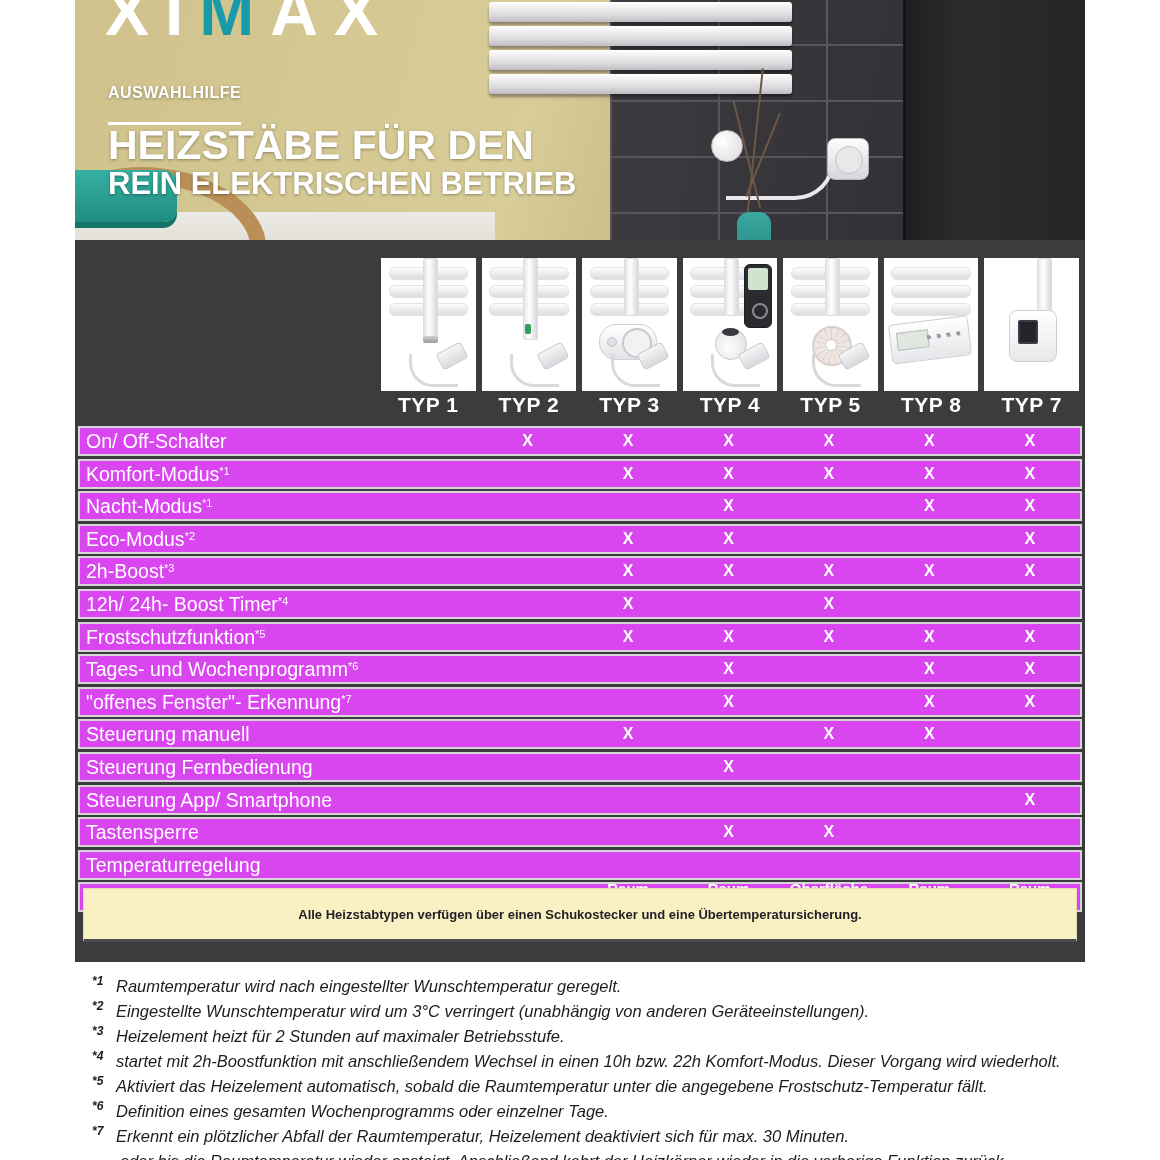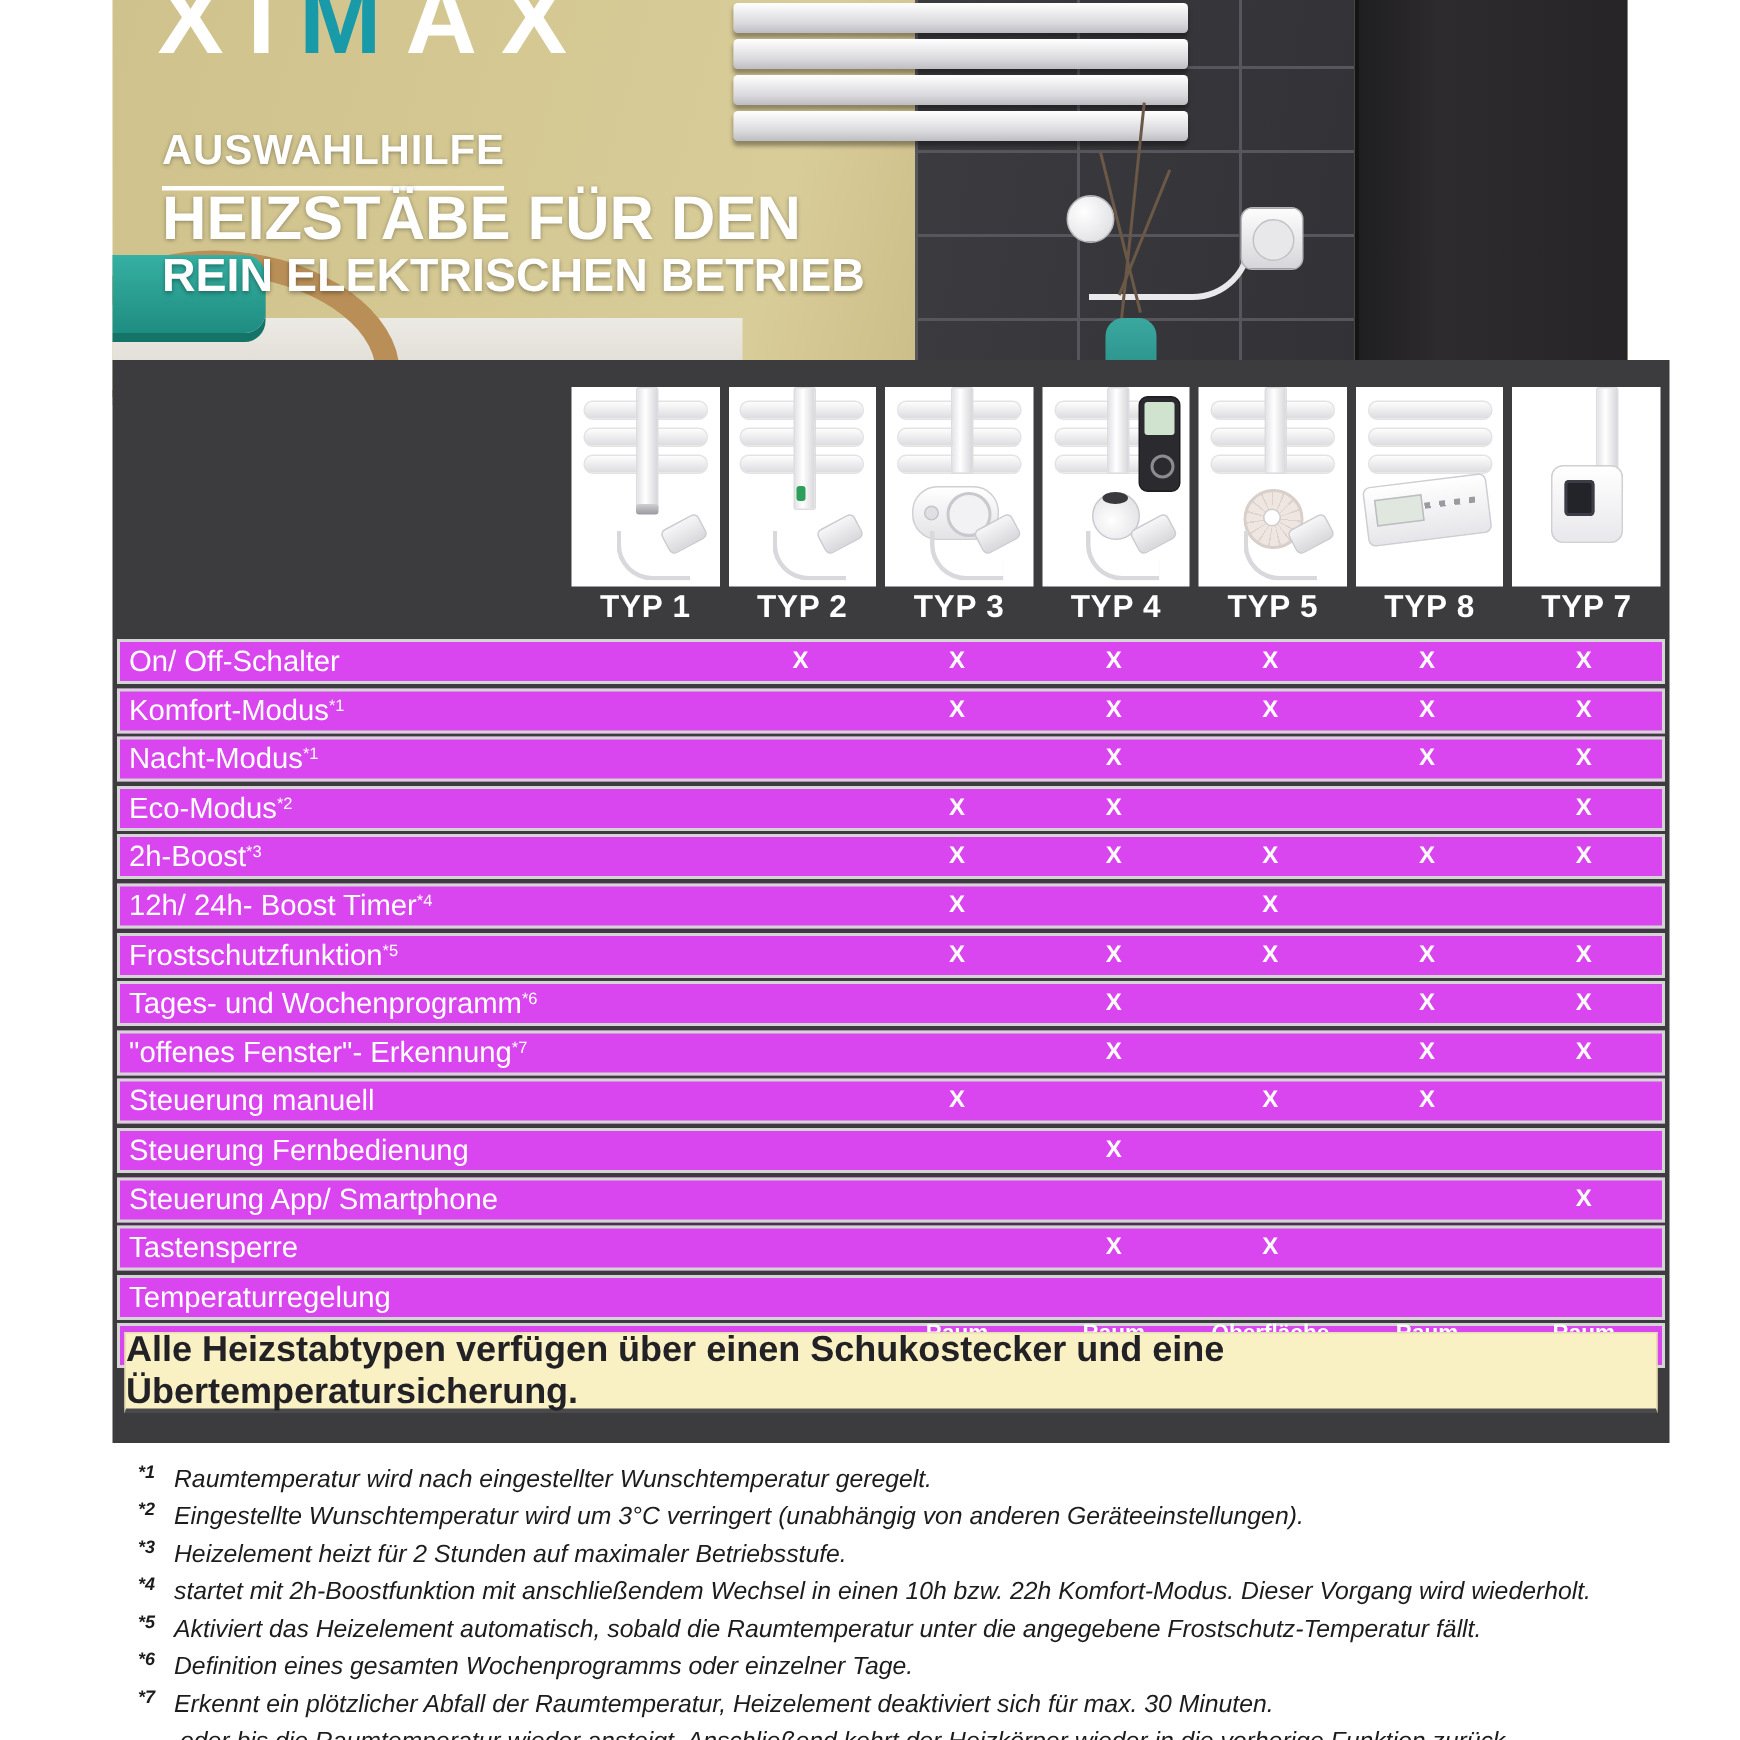--- a/index.html
+++ b/index.html
@@ -70,34 +70,33 @@
   .hero .branch{position:absolute;background:#6b5846;width:2px;}
   .hero .b1{left:67.2%;bottom:52px;height:150px;transform:rotate(6deg);}
   .hero .b2{left:66.4%;bottom:60px;height:110px;transform:rotate(-14deg);}
   .hero .b3{left:68%;bottom:70px;height:90px;transform:rotate(22deg);}
   .hero .logo{
     position:absolute;left:30px;top:-26px;font-size:66px;font-weight:bold;
     letter-spacing:16px;color:#ffffff;
   }
   .hero .logo .m{color:#189aa8;}
   .hero .eyebrow{
-    position:absolute;left:33px;top:84px;font-size:28px;font-weight:bold;color:#fff;
-    border-bottom:3px solid #fff;padding-bottom:8px;letter-spacing:.5px;
+    position:absolute;left:33px;top:84px;font-size:16px;font-weight:bold;color:#fff;
+    border-bottom:3px solid #fff;padding-bottom:20px;letter-spacing:.5px;
     text-shadow:0 1px 3px rgba(0,0,0,.35);
   }
   .hero .t1{position:absolute;left:33px;top:122px;font-size:41px;font-weight:bold;color:#fff;
     text-shadow:0 1px 3px rgba(0,0,0,.35);}
   .hero .t2{position:absolute;left:33px;top:166px;font-size:31px;font-weight:bold;color:#fff;
     text-shadow:0 1px 3px rgba(0,0,0,.35);}
 
   
   .panel{
     position:absolute;left:75px;top:240px;width:1010px;height:722px;
     background:#3c3c3e;
-    padding-left:28px;
   }
   .grid-row{
     display:grid;grid-template-columns:300px repeat(7,1fr);
     margin:0 3px;
   }
   
   .thumbs{position:absolute;left:0;right:0;top:18px;}
   .thumb-cell{padding:0 3px;}
   .thumb{
     position:relative;height:133px;background:#ffffff;overflow:hidden;
@@ -159,21 +158,21 @@
   .t-row .val{
     color:#fff;text-align:center;font-weight:bold;font-size:16px;white-space:nowrap;
   }
   .t-row .val.small{font-size:15px;margin-top:24px;}
   
   .banner{
     position:absolute;left:8px;right:8px;top:648px;height:50px;
     background:#f9f0c4;border:1px solid #e7dfb4;border-bottom:3px solid #4a4a4c;
     display:flex;align-items:center;justify-content:center;
   }
-  .banner span{font-size:24px;font-weight:bold;color:#222226;}
+  .banner span{font-size:13px;font-weight:bold;color:#222226;}
   
   .footnotes{position:absolute;left:92px;top:978px;width:1000px;}
   .fn{
     position:relative;font-style:italic;font-size:16.5px;color:#1c1c1c;
     margin-bottom:8.5px;padding-left:24px;line-height:16.5px;
   }
   .fn .mark{
     position:absolute;left:0;top:-5px;font-size:12px;font-weight:bold;
   }
   .fn.clipped{padding-left:28px;}

